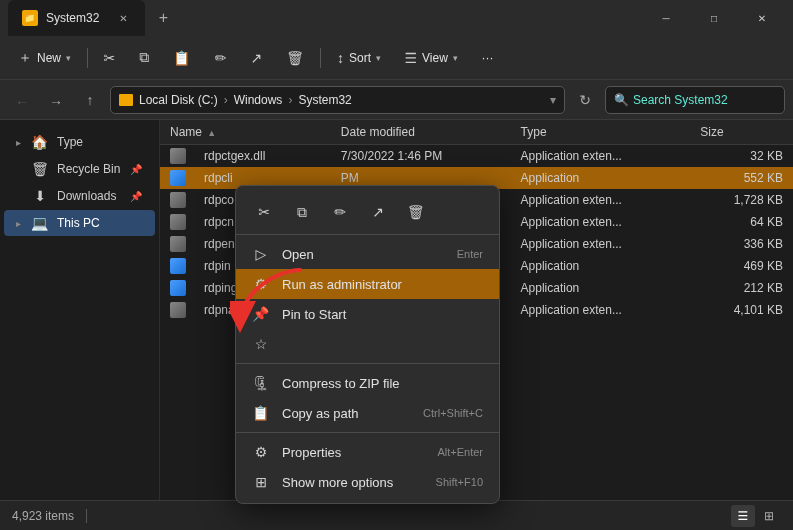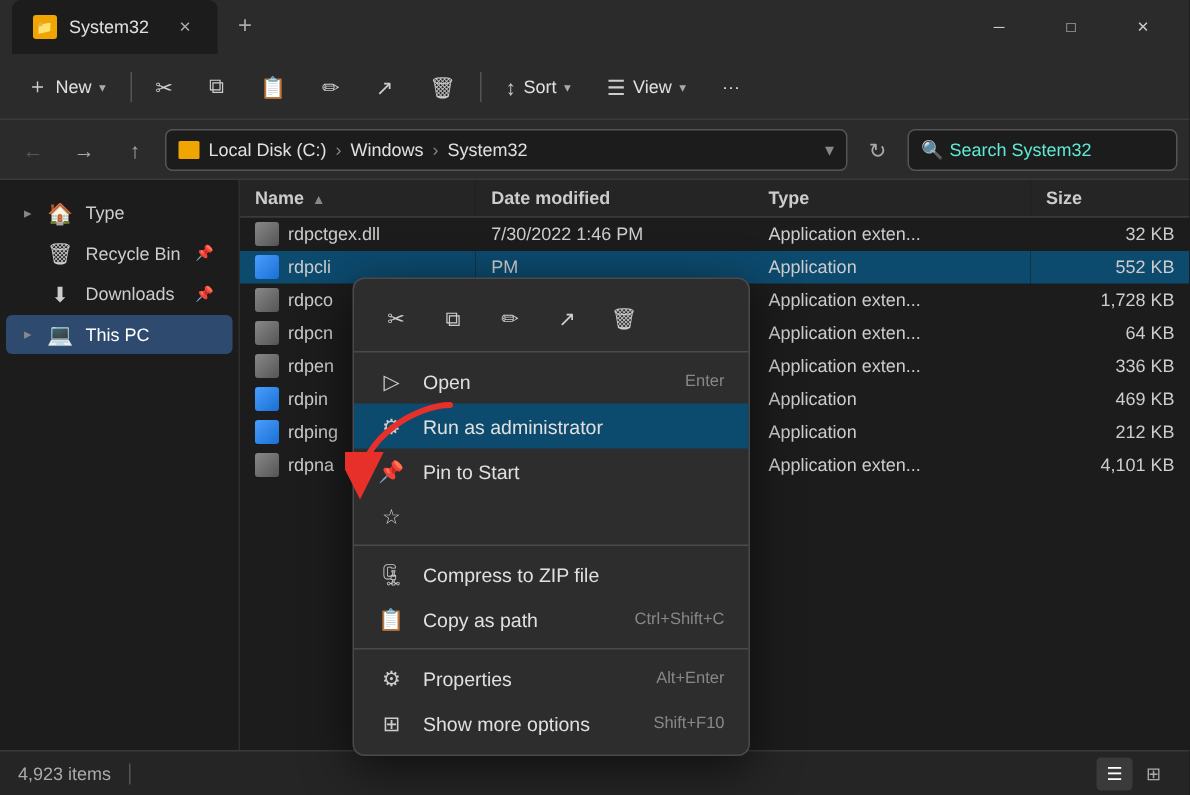--- a/index.html
+++ b/index.html
@@ -242,21 +242,21 @@
       background: #1c1c1c;
     }
     .file-table {
       width: 100%;
       border-collapse: collapse;
     }
     .file-table th {
       background: #252525;
       padding: 5px 10px;
       text-align: left;
-      font-weight: 700;
+      font-weight: 400;
       color: #ccc;
       font-size: 12px;
       border-bottom: 1px solid #3a3a3a;
       position: sticky;
       top: 0;
       white-space: nowrap;
     }
     .file-table th .sort-arrow {
       color: #888;
       font-size: 9px;
@@ -264,25 +264,25 @@
     }
     .file-table td {
       padding: 3px 10px;
       font-size: 12px;
       color: #ccc;
       white-space: nowrap;
       overflow: hidden;
       text-overflow: ellipsis;
     }
     .file-row { cursor: pointer; }
-    .file-row.selected td { background: #0c4a6e; }
+    .file-row.selected td { background: #a16207; }
     .file-icon-cell {
       display: flex;
       align-items: center;
-      gap: 6px;
+      gap: 18px;
     }
     .exe-icon {
       background: linear-gradient(135deg, #4a9eff 0%, #1a6fd4 100%);
       border-radius: 2px;
       width: 16px;
       height: 16px;
     }
     .dll-icon {
       background: linear-gradient(135deg, #888 0%, #555 100%);
       border-radius: 2px;
@@ -361,21 +361,21 @@
     .ctx-item {
       display: flex;
       align-items: center;
       padding: 7px 16px;
       cursor: pointer;
       gap: 12px;
       font-size: 13px;
       color: #e0e0e0;
       position: relative;
     }
-    .ctx-item.highlighted { background: #0c4a6e; }
+    .ctx-item.highlighted { background: #a16207; }
     .ctx-item-icon {
       width: 18px;
       text-align: center;
       font-size: 14px;
       color: #ccc;
       flex-shrink: 0;
     }
     .ctx-item-label { flex: 1; }
     .ctx-item-shortcut {
       color: #888;

